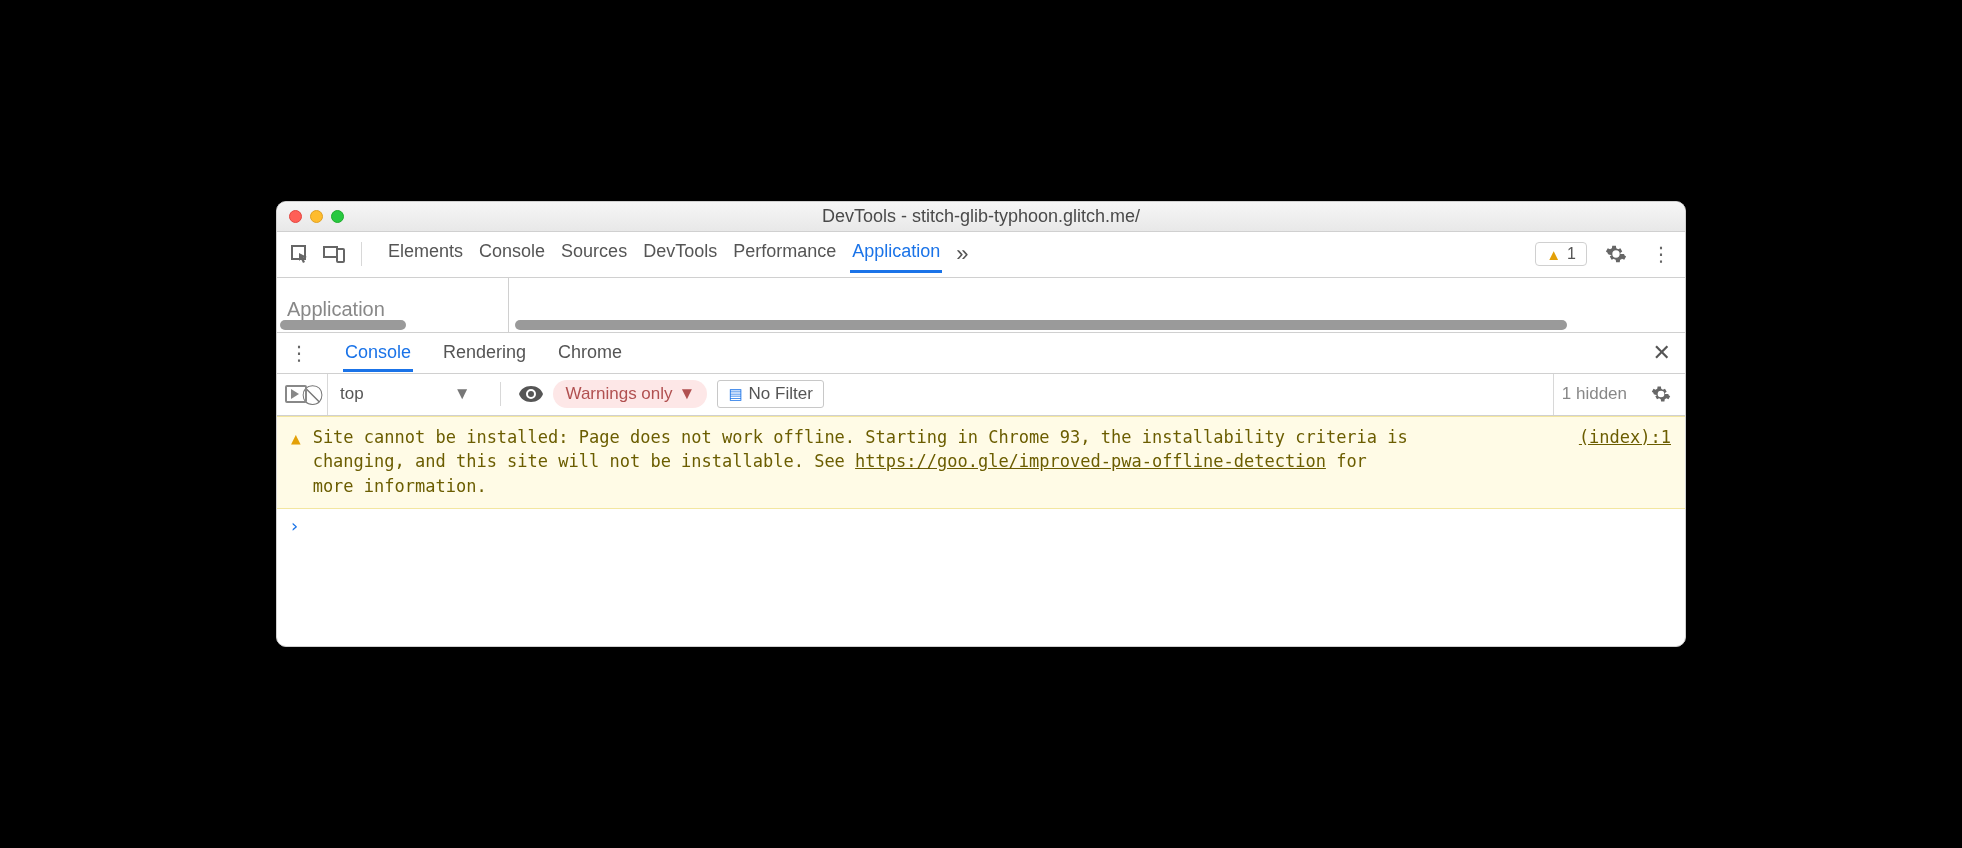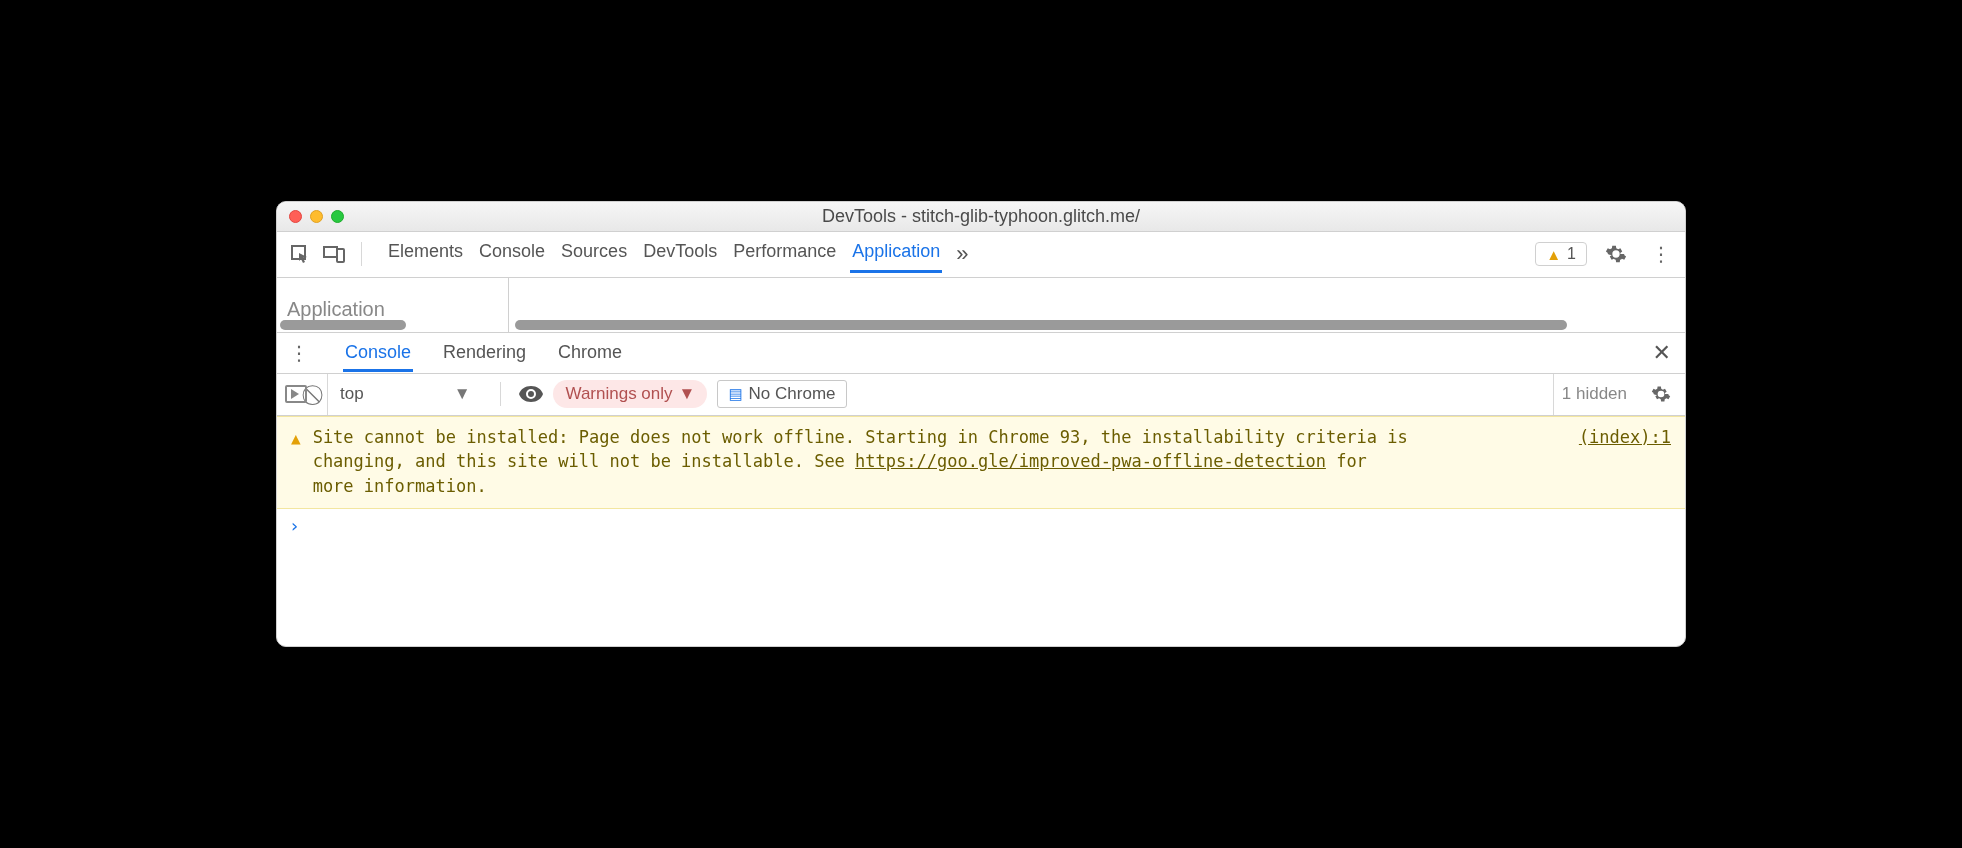--- a/index.html
+++ b/index.html
@@ -197,21 +197,21 @@
       <svg width="24" height="16" viewBox="0 0 24 16">
           <path fill="#555" d="M12 0C6 0 1.7 3.1 0 8c1.7 4.9 6 8 12 8s10.3-3.1 12-8c-1.7-4.9-6-8-12-8zm0 13a5 5 0 110-10 5 5 0 010 10zm0-8a3 3 0 100 6 3 3 0 000-6z"></path>
         </svg>
     </div>
     <div class="level-pill">
       <span>Warnings only</span>
       <span>▼</span>
     </div>
     <div class="noissues-pill">
       <span class="msg-ic">▤</span>
-      <span>No Chrome</span>
+      <span>No Filter</span>
     </div>
     <div class="hidden-text">
       <span>1 hidden</span>
     </div>
     <div class="gear2">
       <svg width="20" height="20" viewBox="0 0 24 24">
           <path fill="#666" d="M12 8a4 4 0 100 8 4 4 0 000-8zm9 4a7 7 0 01-.1 1.2l2.1 1.6-2 3.4-2.5-1a7 7 0 01-2 1.2l-.4 2.6h-4l-.4-2.6a7 7 0 01-2-1.2l-2.5 1-2-3.4 2.1-1.6A7 7 0 013 12a7 7 0 01.1-1.2L1 9.2l2-3.4 2.5 1a7 7 0 012-1.2L7.9 3h4l.4 2.6a7 7 0 012 1.2l2.5-1 2 3.4-2.1 1.6c.1.4.1.8.1 1.2z"></path>
         </svg>
     </div>
   </div>

